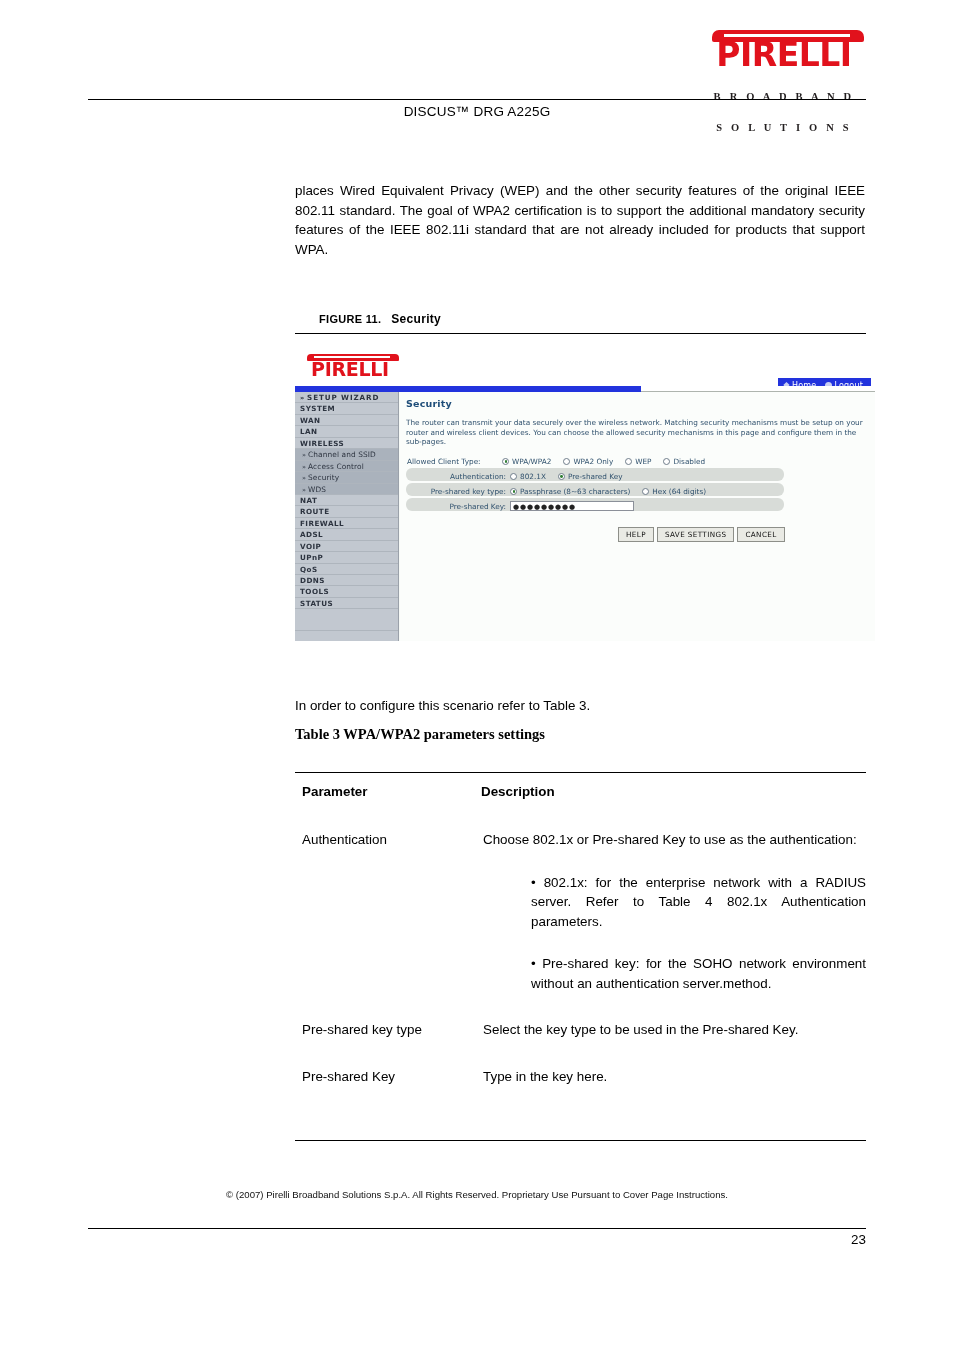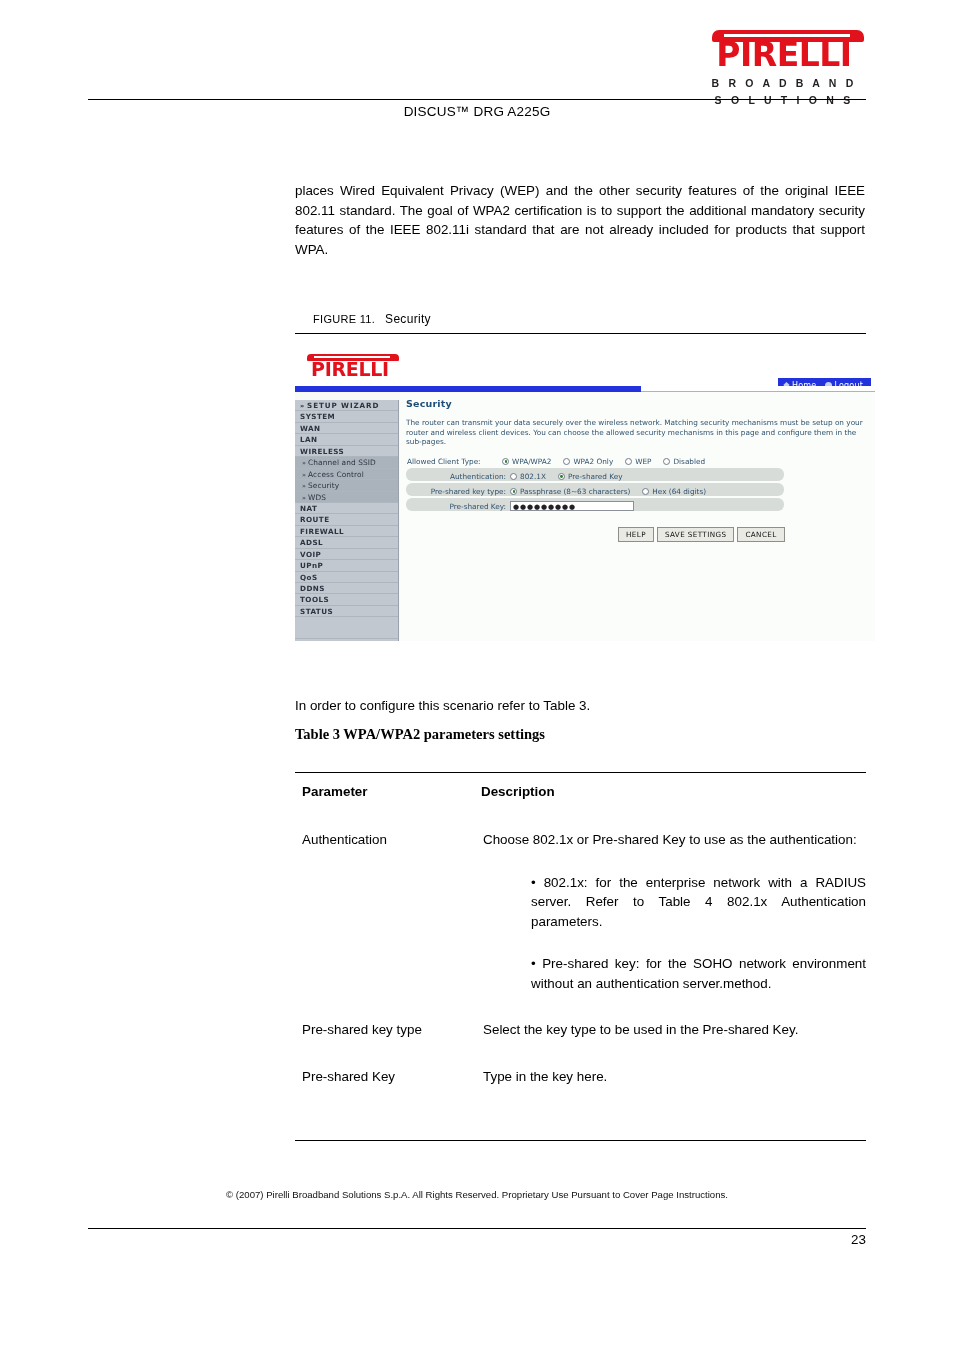--- a/index.html
+++ b/index.html
@@ -53,22 +53,22 @@
     height: 34px;
     color: #e1121c;
     font-family: "DejaVu Sans", sans-serif;
     font-weight: bold;
     font-size: 33px;
     letter-spacing: -0.5px;
     line-height: 34px;
     text-align: center;
   }
   .logo-sub {
-    margin-top: 5px;
-    font-family: Liberation Sans, sans-serif;
+    margin-top: 19px;
+    font-family: Liberation Serif, serif;
     font-weight: bold;
     font-size: 10.5px;
     letter-spacing: 3.2px;
     color: #231f20;
     line-height: 12px;
   }
 
   .head-rule {
     position: absolute;
     left: 88px;
@@ -92,24 +92,24 @@
     left: 295px;
     top: 181px;
     width: 570px;
     font-size: 13.4px;
     line-height: 19.5px;
     text-align: justify;
   }
 
   .fig-caption {
     position: absolute;
-    left: 290px;
+    left: 296px;
     top: 312px;
     font-size: 11px;
-    font-weight: normal;
+    font-weight: bold;
     letter-spacing: 0.3px;
     padding-left: 23px;
   }
   .fig-caption .fc-name { margin-left: 10px; font-size: 12px; }
   .fig-rule {
     position: absolute;
     left: 295px;
     right: 88px;
     top: 333px;
     border-top: 1.6px solid #000;
@@ -223,21 +223,21 @@
   .shot-body {
     position: absolute;
     left: 0;
     top: 42px;
     width: 580px;
     height: 249px;
   }
   .sidebar {
     position: absolute;
     left: 0;
-    top: 8px;
+    top: 0;
     width: 104px;
     height: 249px;
     background: #c2c8d0;
     border-right: 1px solid #9aa1aa;
   }
   .side-item {
     height: 11.45px;
     line-height: 11.45px;
     padding-left: 5px;
     font-size: 7.2px;

